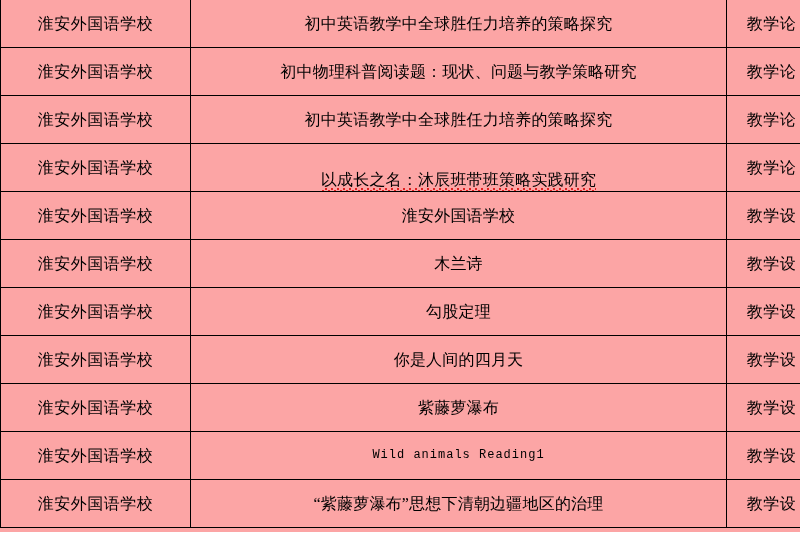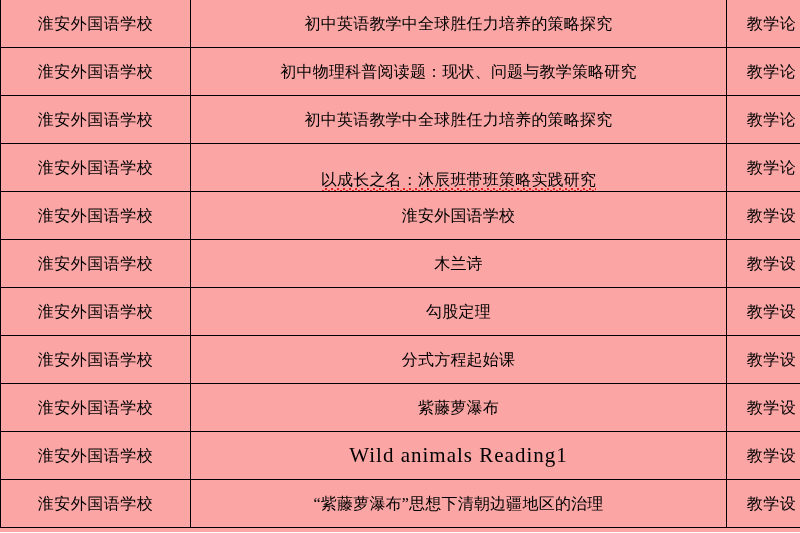--- a/index.html
+++ b/index.html
@@ -43,22 +43,22 @@
   }
   td.school {
     font-size: 16.5px;
     letter-spacing: 0.5px;
   }
   td.title {
     font-size: 16.5px;
     letter-spacing: 0.2px;
   }
   td.title.latin {
-    font-family: Liberation Serif, serif;
-    font-size: 21px;
+    font-family: Liberation Mono, monospace;
+    font-size: 12px;
     letter-spacing: 1px;
   }
   td.type {
     font-size: 16.5px;
     text-align: left;
     padding-left: 8px;
     letter-spacing: 0.5px;
   }
   
   .wavy {
@@ -121,21 +121,21 @@
           <td class="title">木兰诗</td>
           <td class="type">教学设</td>
         </tr>
         <tr>
           <td class="school">淮安外国语学校</td>
           <td class="title">勾股定理</td>
           <td class="type">教学设</td>
         </tr>
         <tr>
           <td class="school">淮安外国语学校</td>
-          <td class="title">分式方程起始课</td>
+          <td class="title">你是人间的四月天</td>
           <td class="type">教学设</td>
         </tr>
         <tr>
           <td class="school">淮安外国语学校</td>
           <td class="title">紫藤萝瀑布</td>
           <td class="type">教学设</td>
         </tr>
         <tr>
           <td class="school">淮安外国语学校</td>
           <td class="title latin">Wild animals Reading1</td>

